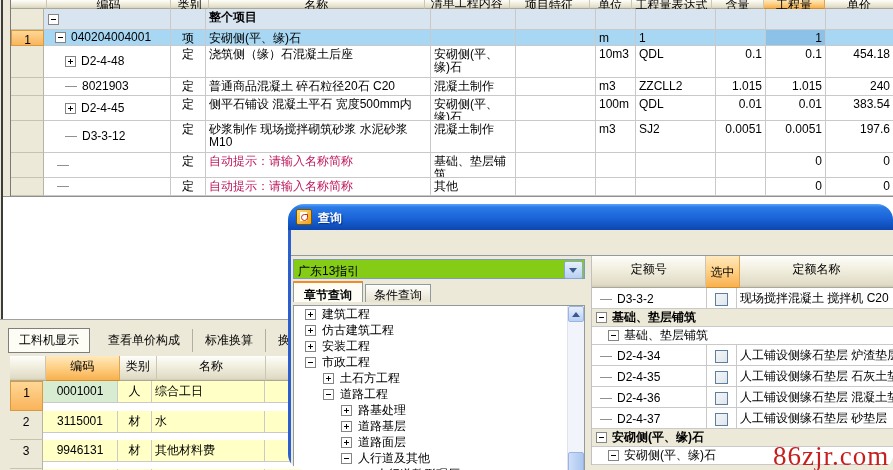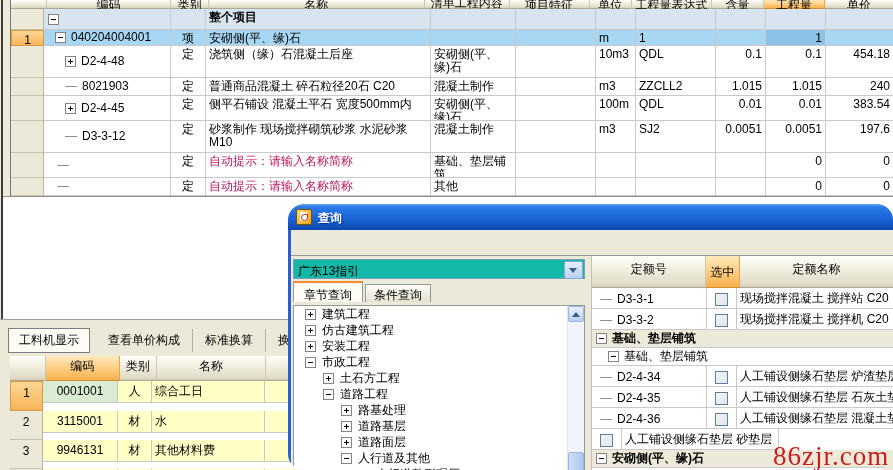--- a/index.html
+++ b/index.html
@@ -64,30 +64,30 @@
          background:linear-gradient(135deg,#ffd96a 0%,#f0a318 100%);box-sizing:border-box;}
   .dicon::before{content:"";position:absolute;left:3px;top:2px;width:7px;height:9px;background:#fdfdf5;}
   .dicon::after{content:"";position:absolute;left:4px;top:4px;width:5px;height:5px;
                 border:1px solid #c03020;border-radius:50% 0 50% 50%;}
   .dtabs{position:absolute;left:5px;top:29px;height:23px;display:flex;align-items:flex-end;z-index:2;}
   .dtab{box-sizing:border-box;height:19px;padding:2px 10px;border:1px solid #919b9c;border-bottom:none;
         background:linear-gradient(180deg,#fefefb,#e6e2d0);margin-right:2px;white-space:nowrap;}
   .dtab.active{height:23px;padding:5px 12px 2px;background:#fdfdf6;position:relative;z-index:3;}
   .tabline{position:absolute;left:3px;top:51px;width:602px;height:1px;background:#919b9c;}
   
-  .ddl{position:absolute;left:5px;top:55px;width:292px;height:20px;background:#14b8a6;border:1px solid #7f9db9;box-sizing:border-box;}
+  .ddl{position:absolute;left:5px;top:55px;width:292px;height:20px;background:#84cc16;border:1px solid #7f9db9;box-sizing:border-box;}
   .ddl-text{position:absolute;left:4px;top:3px;white-space:nowrap;}
   .ddl-btn{position:absolute;right:1px;top:1px;width:17px;height:16px;border:1px solid #86a7dc;border-radius:2px;
            background:linear-gradient(180deg,#e6f0fc,#b8d0f2);}
   .arrow-down{position:absolute;left:4px;top:6px;width:0;height:0;border-left:4px solid transparent;
            border-right:4px solid transparent;border-top:5px solid #3a5a8c;}
   .stabs{position:absolute;left:5px;top:77px;height:21px;display:flex;align-items:flex-end;z-index:2;}
   .stab{box-sizing:border-box;height:18px;padding:2px 8px;border:1px solid #919b9c;border-bottom:none;
         background:linear-gradient(180deg,#fefefb,#e6e2d0);margin-right:2px;white-space:nowrap;}
-  .stab.active{height:21px;padding:4px 10px 2px;background:#fdfdf6;border-top:2px solid #ef8b28;position:relative;z-index:3;}
+  .stab.active{height:21px;padding:4px 10px 2px;background:#fdfdf6;border-top:2px solid #ef8b28;position:relative;z-index:3;font-weight:bold;}
   .tree{position:absolute;left:5px;top:101px;width:292px;height:169px;background:#fff;
         border:1px solid #919b9c;border-bottom:none;box-sizing:border-box;overflow:hidden;}
   .titem{height:16px;line-height:16px;display:flex;align-items:center;white-space:nowrap;}
   .lvl1{padding-left:11px}.lvl2{padding-left:29px}.lvl3{padding-left:47px}.lvl4{padding-left:65px}
   .titem .tbox{margin-right:6px;}
   .vsb{position:absolute;right:0;top:0;width:16px;height:169px;background:#f2f4fb;border-left:1px solid #dfe4ee;}
   .vsb-btn{position:absolute;left:0;width:16px;height:16px;border:1px solid #9cb4e4;border-radius:2px;
            background:linear-gradient(180deg,#e8f0fd,#b9d0f4);box-sizing:border-box;}
   .arrow-up{position:absolute;left:3px;top:5px;width:0;height:0;border-left:4px solid transparent;
            border-right:4px solid transparent;border-bottom:5px solid #3a5a8c;}
@@ -413,30 +413,20 @@
 
     <div class="rtable">
       <div class="grow">
         <div class="hd r-code">定额号</div>
         <div class="hd hl r-check">选中</div>
         <div class="hd r-name">定额名称</div>
       </div>
       <div class="rrow">
         <div class="cell r-code codecell-item">
             <span class="tdash"></span>
-            <span>D3-3-1</span>
-          </div>
-        <div class="cell r-check">
-            <span class="checkbox"></span>
-          </div>
-        <div class="cell r-name">现场搅拌混凝土 搅拌站 C20</div>
-      </div>
-      <div class="rrow">
-        <div class="cell r-code codecell-item">
-            <span class="tdash"></span>
             <span>D3-3-2</span>
           </div>
         <div class="cell r-check">
             <span class="checkbox"></span>
           </div>
         <div class="cell r-name">现场搅拌混凝土 搅拌机 C20</div>
       </div>
       <div class="rrow-group">
         <span class="tbox" style="margin-left:4px"></span>
         <span>基础、垫层铺筑</span>
@@ -469,20 +459,24 @@
         <div class="cell r-code codecell-item">
             <span class="tdash"></span>
             <span>D2-4-36</span>
           </div>
         <div class="cell r-check">
             <span class="checkbox"></span>
           </div>
         <div class="cell r-name">人工铺设侧缘石垫层 混凝土垫</div>
       </div>
       <div class="rrow">
+        <div class="cell r-code codecell-item">
+            <span class="tdash"></span>
+            <span>D2-4-37</span>
+          </div>
         <div class="cell r-check">
             <span class="checkbox"></span>
           </div>
         <div class="cell r-name">人工铺设侧缘石垫层 砂垫层</div>
       </div>
       <div class="rrow-group">
         <span class="tbox" style="margin-left:4px"></span>
         <span>安砌侧(平、缘)石</span>
       </div>
       <div class="rrow-sub">

